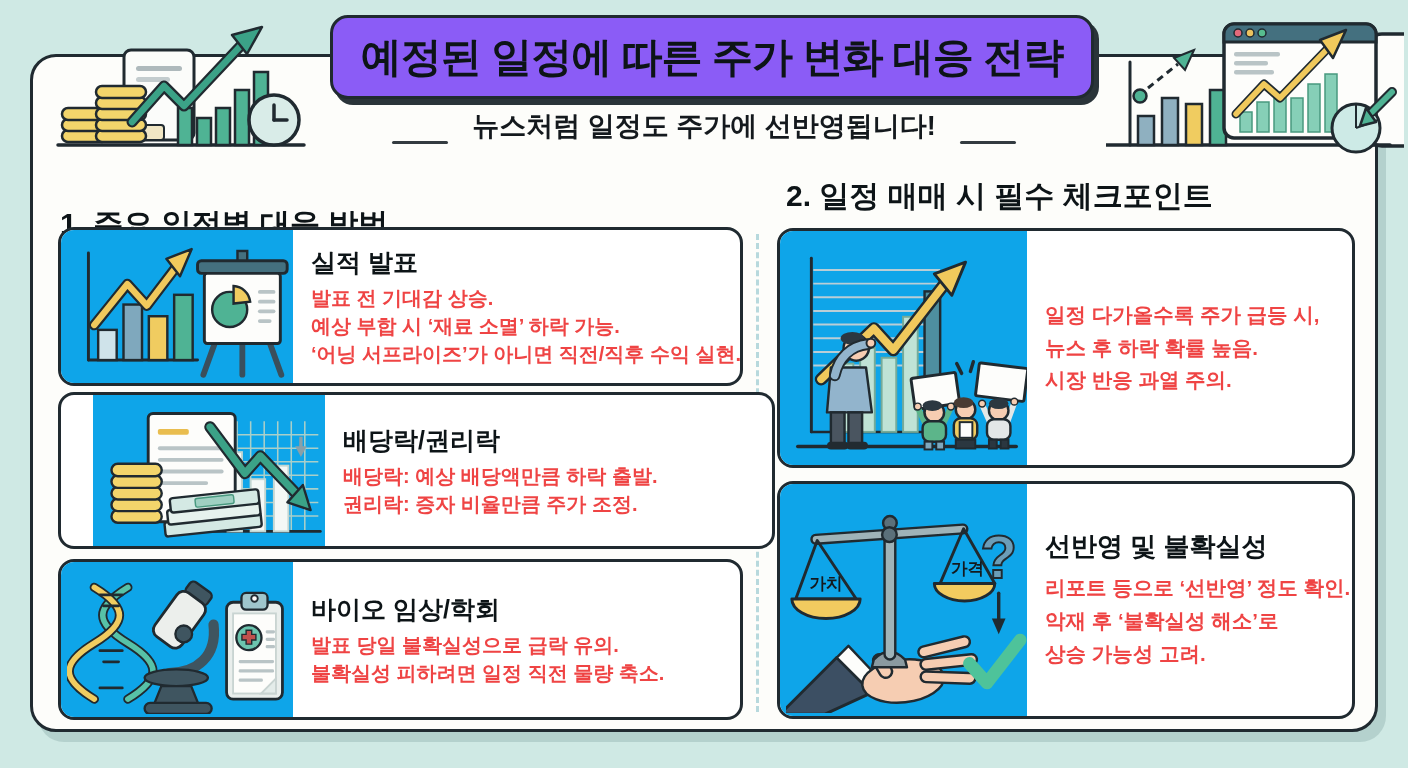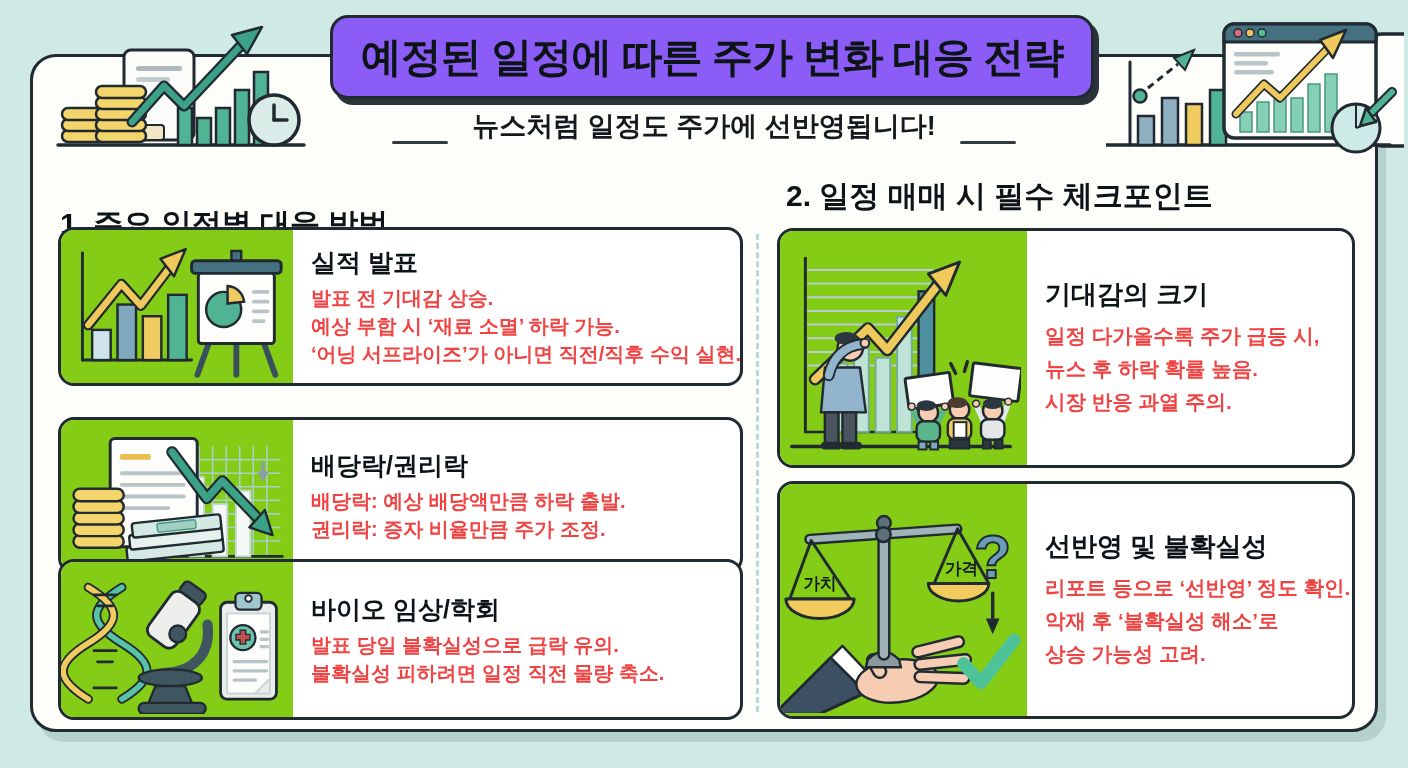--- a/index.html
+++ b/index.html
@@ -30,32 +30,32 @@
   .hero{position:absolute;z-index:4;}
   .hero-left{left:50px;top:24px;width:264px;height:132px;}
   .hero-right{left:1106px;top:14px;width:298px;height:144px;}
   .section-heading{position:absolute;font-size:30px;font-weight:900;z-index:5;white-space:nowrap;color:#0d1417;}
   .heading-1{left:60px;top:176px;margin-top:28px;}
   .heading-2{left:786px;top:176px;}
   .card{
     position:absolute;background:#fff;border:3px solid #202a30;border-radius:16px;
     display:flex;overflow:hidden;z-index:5;
   }
-  .card .illus{background:#84cc16;flex:0 0 auto;display:flex;align-items:center;justify-content:flex-start;}
+  .card .illus{background:#0ea5e9;flex:0 0 auto;display:flex;align-items:center;justify-content:flex-end;}
   .card-left .illus{width:232px;}
   .card-right .illus{width:247px;}
   .card .content{flex:1;display:flex;flex-direction:column;justify-content:center;padding:8px 14px 8px 18px;overflow:hidden;}
   .card-title{font-weight:900;color:#0d1417;margin-bottom:5px;white-space:nowrap;}
   .card-left .card-title{font-size:25px;}
   .card-right .card-title{font-size:26px;margin-bottom:8px;}
   .card-line{font-weight:700;white-space:nowrap;color:#ef4444;}
   .card-left .card-line{font-size:20px;line-height:1.4;}
   .card-right .card-line{font-size:20.5px;line-height:1.6;}
   .card-l1{left:58px;top:227px;width:679px;height:153px;}
-  .card-l2{left:58px;top:417px;width:679px;height:151px;}
+  .card-l2{left:58px;top:392px;width:679px;height:151px;padding-left:32px;}
   .card-l3{left:58px;top:559px;width:679px;height:155px;}
   .card-r1{left:777px;top:228px;width:572px;height:234px;}
   .card-r2{left:777px;top:481px;width:572px;height:232px;}
   .col-divider{
     position:absolute;left:756px;top:234px;height:478px;width:0;
     border-left:3px dashed rgba(126,188,196,0.55);z-index:2;
   }
   svg{display:block;}
 </style>
 </head>
@@ -368,21 +368,20 @@
       <circle cx="201" cy="171" r="3.5" fill="#f6cdb2" stroke="#202a30" stroke-width="1.5"></circle>
       <circle cx="234" cy="169" r="3.5" fill="#f6cdb2" stroke="#202a30" stroke-width="1.5"></circle>
       <circle cx="218" cy="178" r="10" fill="#f6cdb2" stroke="#202a30" stroke-width="2.5"></circle>
       <ellipse cx="218" cy="171" rx="10" ry="5.5" fill="#2b3740"></ellipse>
       <rect x="206" y="187" width="24" height="21" rx="7" fill="#e3e7e7" stroke="#202a30" stroke-width="2.5"></rect>
       <rect x="208" y="208" width="8" height="9" fill="#2b3740" stroke="#202a30" stroke-width="2"></rect>
       <rect x="220" y="208" width="8" height="9" fill="#2b3740" stroke="#202a30" stroke-width="2"></rect>
     </svg>
   </div>
   <div class="content">
-    <div class="card-title">기대감의 크기</div>
     <div class="card-line">일정 다가올수록 주가 급등 시,</div>
     <div class="card-line">뉴스 후 하락 확률 높음.</div>
     <div class="card-line">시장 반응 과열 주의.</div>
   </div>
 </div>
 
 <div class="card card-right card-r2">
   <div class="illus">
     <svg width="241" height="226" viewBox="0 0 247 226">
 

